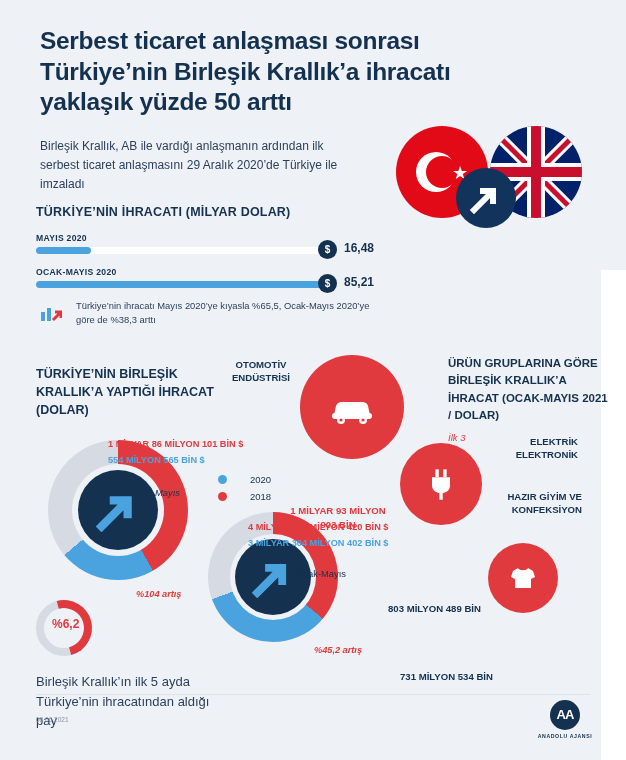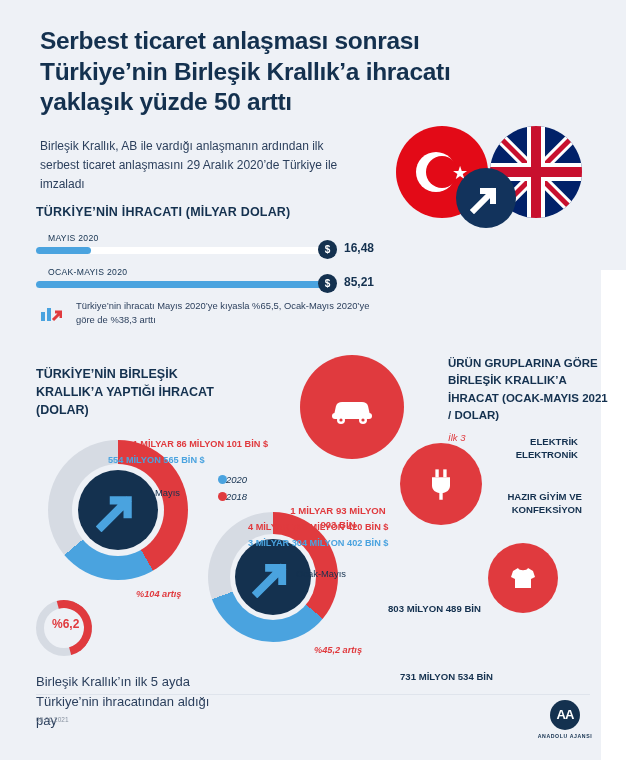--- a/index.html
+++ b/index.html
@@ -66,21 +66,21 @@
   .arrow-badge svg{position:absolute;left:14px;top:14px;}
   
   .exports{
     position:absolute;left:36px;top:205px;width:350px;
   }
   .exports h3{
     margin:0 0 12px 0;font-size:12.5px;font-weight:bold;color:#14314f;letter-spacing:.2px;
   }
   .bar-row{position:relative;height:26px;margin-bottom:8px;}
   .bar-label{
-    position:absolute;left:12px;top:2px;font-size:8.6px;font-weight:normal;color:#14314f;letter-spacing:.3px;
+    position:absolute;left:0;top:2px;font-size:8.6px;font-weight:bold;color:#14314f;letter-spacing:.3px;
   }
   .bar-track{
     position:absolute;left:0;top:16px;height:7px;border-radius:4px;background:#ffffff;width:290px;
   }
   .bar-fill{position:absolute;left:0;top:0;height:7px;border-radius:4px;}
   .bar-dollar{
     position:absolute;top:9px;width:19px;height:19px;border-radius:50%;background:#14314f;color:#fff;
     font-size:10px;font-weight:bold;text-align:center;line-height:19px;
   }
   .bar-value{position:absolute;top:10px;font-size:12px;font-weight:bold;color:#14314f;}
@@ -93,21 +93,21 @@
   }
   .note-txt{position:absolute;left:76px;top:299px;width:300px;}
   
   .sec-left-title{
     position:absolute;left:36px;top:365px;width:180px;
     font-size:12.5px;font-weight:bold;line-height:1.45;color:#14314f;
   }
   .legend{
     position:absolute;left:218px;top:474px;font-size:9.5px;color:#14314f;
   }
-  .legend div{margin-bottom:6px;position:relative;padding-left:8px;line-height:11px;font-style:italic;}
+  .legend div{margin-bottom:6px;position:relative;padding-left:32px;line-height:11px;}
   .legend i{position:absolute;left:0;top:1px;width:9px;height:9px;border-radius:50%;}
   .donut{position:absolute;}
   .donut-hole{position:absolute;border-radius:50%;background:#eef1f6;}
   .cb{position:absolute;border-radius:50%;background:#14314f;}
   .cb svg{position:absolute;}
   .lbl{position:absolute;font-size:9.2px;font-weight:bold;line-height:1.45;}
   .lbl-red{color:#e03a3e;}
   .lbl-lblue{color:#4aa3df;}
   .mays-tag{position:absolute;font-size:9.4px;color:#14314f;}
   
@@ -231,23 +231,23 @@
 
   <div class="donut" style="left:48px;top:440px;width:140px;height:140px;border-radius:50%;
        background:conic-gradient(#e03a3e 0deg 150deg, #4aa3df 150deg 230deg, #d6dbe3 230deg 360deg);">
     <div class="donut-hole" style="left:24px;top:24px;width:92px;height:92px;"></div>
   </div>
   <div class="cb" style="left:78px;top:470px;width:80px;height:80px;">
     <svg width="44" height="44" viewBox="0 0 32 32" style="left:18px;top:18px;">
       <path d="M4 28 L22 10 M13 9 L23 9 L23 19" stroke="#4aa3df" stroke-width="6" fill="none" stroke-linecap="square"></path>
     </svg>
   </div>
-  <div class="lbl lbl-red" style="left:108px;top:438px;width:160px;text-align:right;">1 MİLYAR 86 MİLYON 101 BİN $</div>
+  <div class="lbl lbl-red" style="left:108px;top:438px;width:160px;">1 MİLYAR 86 MİLYON 101 BİN $</div>
   <div class="lbl lbl-lblue" style="left:108px;top:454px;width:160px;">554 MİLYON 565 BİN $</div>
-  <div class="mays-tag" style="left:155px;top:487px;">Mayıs</div>
+  <div class="mays-tag" style="left:155px;top:487px;font-style:italic;">Mayıs</div>
   <div class="lbl lbl-red" style="left:136px;top:588px;width:60px;font-style:italic;">%104 artış</div>
 
   <div class="donut" style="left:208px;top:512px;width:130px;height:130px;border-radius:50%;
        background:conic-gradient(#e03a3e 0deg 130deg, #4aa3df 130deg 250deg, #d6dbe3 250deg 360deg);">
     <div class="donut-hole" style="left:22px;top:22px;width:86px;height:86px;"></div>
   </div>
   <div class="cb" style="left:235px;top:539px;width:76px;height:76px;">
     <svg width="42" height="42" viewBox="0 0 32 32" style="left:17px;top:17px;">
       <path d="M4 28 L22 10 M13 9 L23 9 L23 19" stroke="#4aa3df" stroke-width="6" fill="none" stroke-linecap="square"></path>
     </svg>
@@ -259,20 +259,21 @@
 
   <div class="share">
     <div class="share-arc"></div>
   </div>
   <div class="share-val">%6,2</div>
   <div class="share-note">Birleşik Krallık’ın ilk 5 ayda Türkiye’nin ihracatından aldığı pay</div>
 
   <div class="right-title">ÜRÜN GRUPLARINA GÖRE BİRLEŞİK KRALLIK’A İHRACAT (OCAK-MAYIS 2021 / DOLAR)</div>
   <div class="right-sub">İlk 3</div>
 
+  <div class="rcat" style="left:218px;top:358px;width:86px;text-align:center;">OTOMOTİV ENDÜSTRİSİ</div>
   <div class="rbubble" style="left:300px;top:355px;width:104px;height:104px;">
     <svg width="48" height="48" viewBox="0 0 48 32" style="left:28px;top:30px;">
       <path d="M6 22 L8 13 C9 10 11 9 14 9 L34 9 C37 9 39 10 40 13 L42 22 Z" fill="#fff"></path>
       <rect x="4" y="20" width="40" height="6" rx="3" fill="#fff"></rect>
       <circle cx="13" cy="27" r="4" fill="#fff"></circle>
         <circle cx="35" cy="27" r="4" fill="#fff"></circle>
       <circle cx="13" cy="27" r="1.6" fill="#e03a3e"></circle>
         <circle cx="35" cy="27" r="1.6" fill="#e03a3e"></circle>
     </svg>
   </div>

